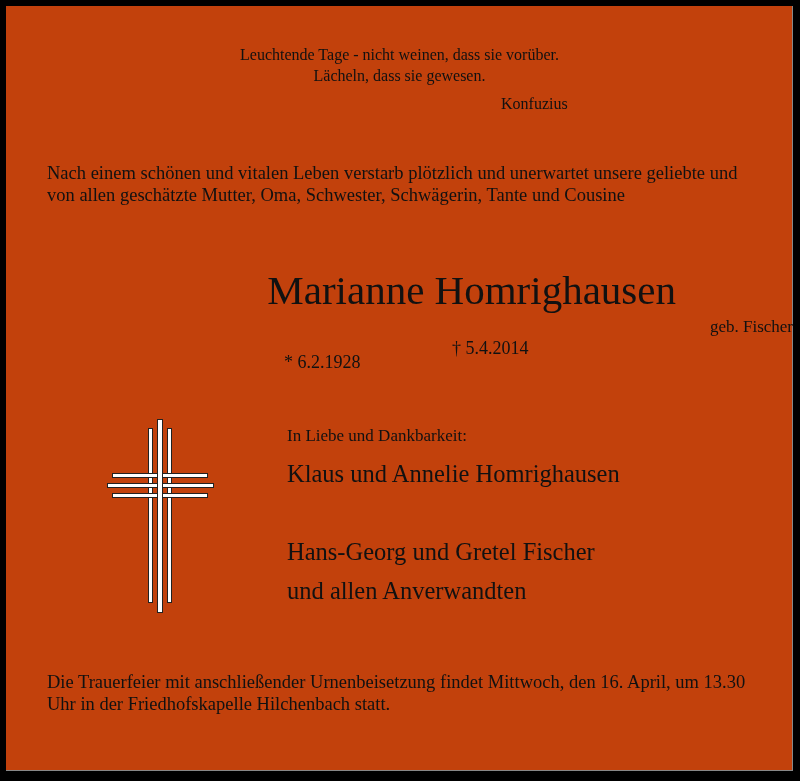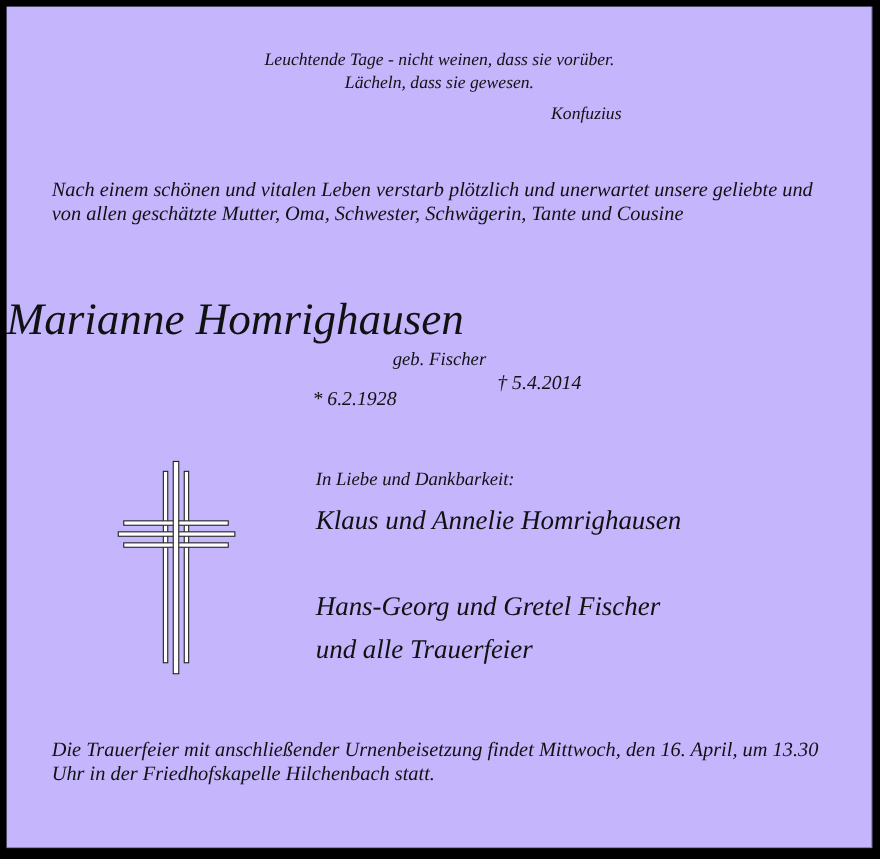--- a/index.html
+++ b/index.html
@@ -1,25 +1,25 @@
 <!DOCTYPE html>
 <html><head>
   <meta charset="utf-8">
   <style>
     html, body { margin: 0; padding: 0; background: #000; }
     body { width: 800px; height: 781px; position: relative; overflow: hidden; font-family: "Liberation Serif", "DejaVu Serif", serif; color: #111; }
-    .page { position: absolute; left: 6px; top: 6px; width: 787px; height: 765px; background: #c4b5fd; box-shadow: inset -1px -1px 0 #888; font-style: italic; }
+    .page { position: absolute; left: 6px; top: 6px; width: 787px; height: 765px; background: #c2410c; box-shadow: inset -1px -1px 0 #888; }
     .abs { position: absolute; white-space: nowrap; }
     .quote { left: 0; width: 787px; text-align: center; font-size: 16px; line-height: 21px; }
     .q1 { top: 38px; }
     .q2 { top: 59px; }
     .author { left: 495px; top: 89px; font-size: 16px; text-align: center; }
     .intro { left: 41px; top: 156px; font-size: 18.5px; line-height: 22px; white-space: normal; width: 720px; }
-    .name { left: 0; width: 670px; text-align: left; top: 260px; font-size: 41px; line-height: 48px; }
-    .nee { left: 0; width: 787px; text-align: center; top: 311px; font-size: 17px; }
+    .name { left: 0; width: 670px; text-align: right; top: 260px; font-size: 41px; line-height: 48px; }
+    .nee { left: 0; width: 787px; text-align: right; top: 311px; font-size: 17px; }
     .born { left: 278px; top: 346px; font-size: 18px; }
     .died { left: 419px; top: 332px; font-size: 18px; margin-left: 27px; }
     .dedication { left: 281px; top: 420px; font-size: 17px; }
     .mourner { left: 281px; font-size: 24.5px; line-height: 30px; }
     .m0 { top: 453px; }
     .m1 { top: 492px; }
     .m2 { top: 531px; }
     .m3 { top: 570px; }
     .funeral { left: 41px; top: 665px; font-size: 18.5px; line-height: 22px; white-space: normal; width: 720px; }
     .cross { position: absolute; left: 100px; top: 412px; }
@@ -50,17 +50,17 @@
       <rect x="1.5" y="65.5" width="106" height="4"></rect>
       <rect x="6.5" y="75.5" width="95" height="4"></rect>
 
       <rect x="51.5" y="1.5" width="5" height="193"></rect>
     </g>
   </svg>
 
   <div class="abs mourner m0">Klaus und Annelie Homrighausen</div>
   <div class="abs dedication">In Liebe und Dankbarkeit:</div>
   <div class="abs mourner m2">Hans-Georg und Gretel Fischer</div>
-  <div class="abs mourner m3">und alle Trauerfeier</div>
+  <div class="abs mourner m3">und allen Anverwandten</div>
 
   <div class="abs funeral">Die Trauerfeier mit anschließender Urnenbeisetzung findet Mittwoch, den 16. April, um 13.30 Uhr in der Friedhofskapelle Hilchenbach statt.</div>
 
 </div>
 
 </body></html>

